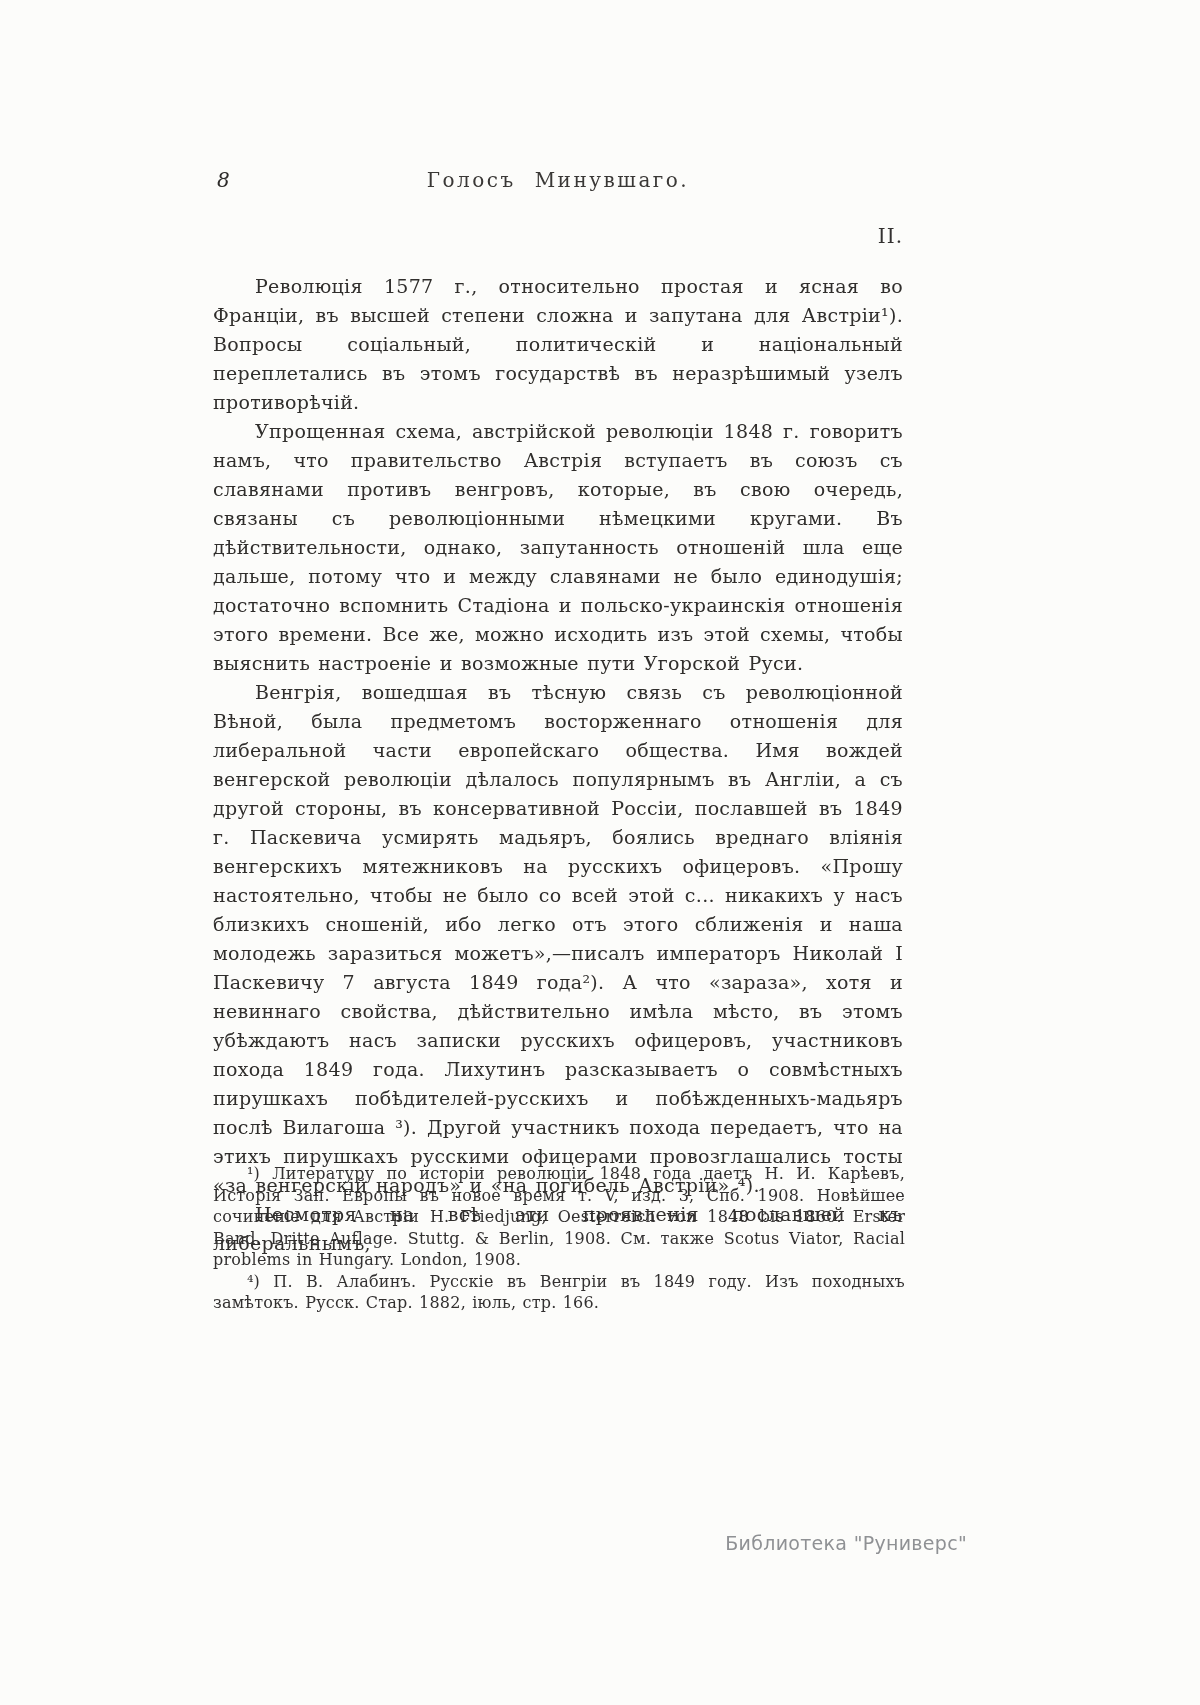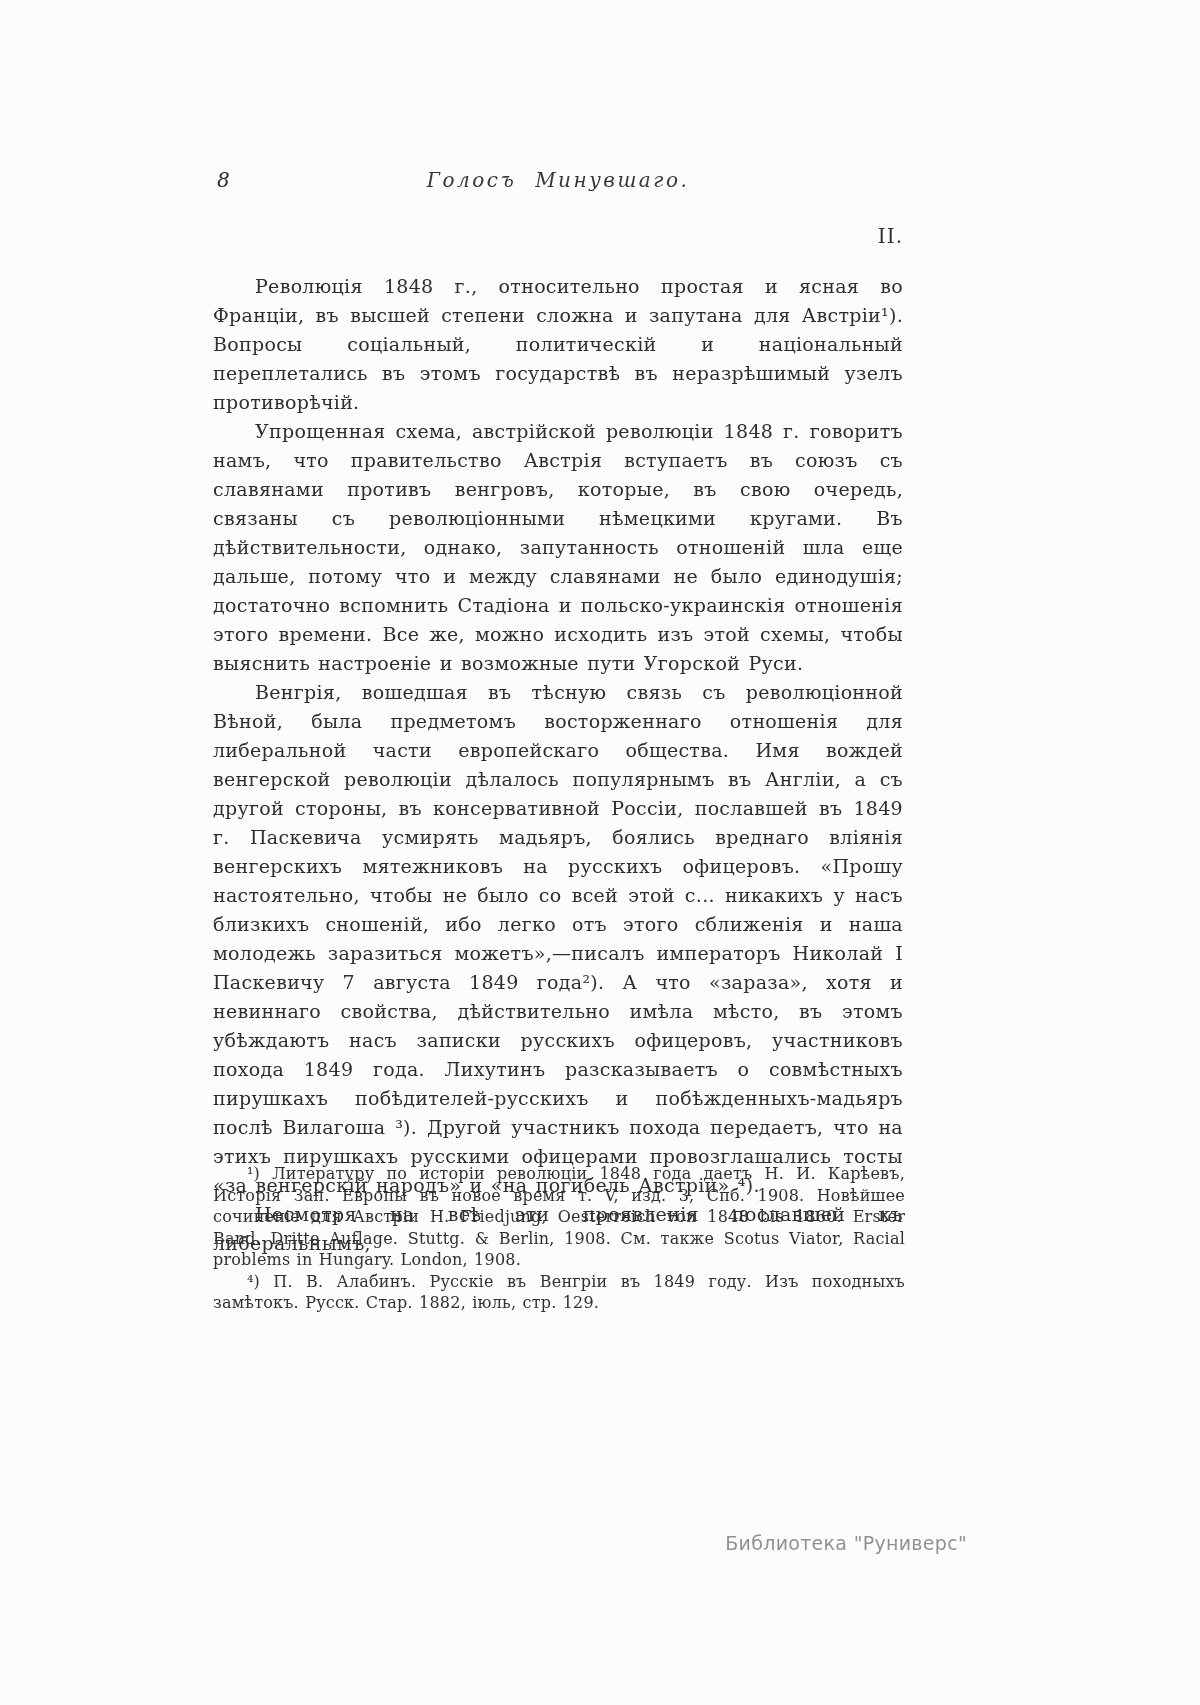--- a/index.html
+++ b/index.html
@@ -32,21 +32,20 @@
     position: absolute;
     left: 4px;
     top: 0;
     font-size: 20px;
     font-style: italic;
   }
   .running-title {
     display: block;
     text-align: center;
     font-size: 20px;
-    font-style: italic;
     letter-spacing: 2.5px;
     word-spacing: 10px;
     color: #3a3836;
   }
   .section-heading {
     text-align: right;
     font-size: 20px;
     letter-spacing: 1px;
     margin-bottom: 24px;
     color: #333130;
@@ -95,28 +94,28 @@
   <div class="content">
 
     <div class="header-row">
       <span class="page-number">8</span>
       <span class="running-title">Голосъ  Минувшаго.</span>
     </div>
 
     <div class="section-heading">II.</div>
 
     <div class="body-text">
-      <p>Революція 1848 г., относительно простая и ясная во Франціи, въ высшей степени сложна и запутана для Австріи¹). Вопросы соціальный, политическій и національный переплетались въ этомъ государствѣ въ неразрѣшимый узелъ противорѣчій.</p>
+      <p>Революція 1577 г., относительно простая и ясная во Франціи, въ высшей степени сложна и запутана для Австріи¹). Вопросы соціальный, политическій и національный переплетались въ этомъ государствѣ въ неразрѣшимый узелъ противорѣчій.</p>
       <p>Упрощенная схема, австрійской революціи 1848 г. говоритъ намъ, что правительство Австрія вступаетъ въ союзъ съ славянами противъ венгровъ, которые, въ свою очередь, связаны съ революціонными нѣмецкими кругами. Въ дѣйствительности, однако, запутанность отношеній шла еще дальше, потому что и между славянами не было единодушія; достаточно вспомнить Стадіона и польско-украинскія отношенія этого времени. Все же, можно исходить изъ этой схемы, чтобы выяснить настроеніе и возможные пути Угорской Руси.</p>
       <p>Венгрія, вошедшая въ тѣсную связь съ революціонной Вѣной, была предметомъ восторженнаго отношенія для либеральной части европейскаго общества. Имя вождей венгерской революціи дѣлалось популярнымъ въ Англіи, а съ другой стороны, въ консервативной Россіи, пославшей въ 1849 г. Паскевича усмирять мадьяръ, боялись вреднаго вліянія венгерскихъ мятежниковъ на русскихъ офицеровъ. «Прошу настоятельно, чтобы не было со всей этой с... никакихъ у насъ близкихъ сношеній, ибо легко отъ этого сближенія и наша молодежь заразиться можетъ»,—писалъ императоръ Николай I Паскевичу 7 августа 1849 года²). А что «зараза», хотя и невиннаго свойства, дѣйствительно имѣла мѣсто, въ этомъ убѣждаютъ насъ записки русскихъ офицеровъ, участниковъ похода 1849 года. Лихутинъ разсказываетъ о совмѣстныхъ пирушкахъ побѣдителей-русскихъ и побѣжденныхъ-мадьяръ послѣ Вилагоша ³). Другой участникъ похода передаетъ, что на этихъ пирушкахъ русскими офицерами провозглашались тосты «за венгерскій народъ» и «на погибель Австріи» ⁴).</p>
       <p>Несмотря на всѣ эти проявленія пославшей къ либеральнымъ,</p>
     </div>
 
   </div>
 
   <div class="footnotes">
     <p>¹) Литературу по исторіи революціи 1848 года даетъ Н. И. Карѣевъ, Исторія Зап. Европы въ новое время т. V, изд. 3, Спб. 1908. Новѣйшее сочиненіе для Австріи H. Friedjung, Oesterreich von 1848 bis 1860. Erster Band. Dritte Auflage. Stuttg. &amp; Berlin, 1908. См. также Scotus Viator, Racial problems in Hungary. London, 1908.</p>
-    <p>⁴) П. В. Алабинъ. Русскіе въ Венгріи въ 1849 году. Изъ походныхъ замѣтокъ. Русск. Стар. 1882, іюль, стр. 129.</p>
+    <p>⁴) П. В. Алабинъ. Русскіе въ Венгріи въ 1849 году. Изъ походныхъ замѣтокъ. Русск. Стар. 1882, іюль, стр. 166.</p>
   </div>
 
   <div class="watermark">Библиотека "Руниверс"</div>
 
 </div>
 
 </body></html>

